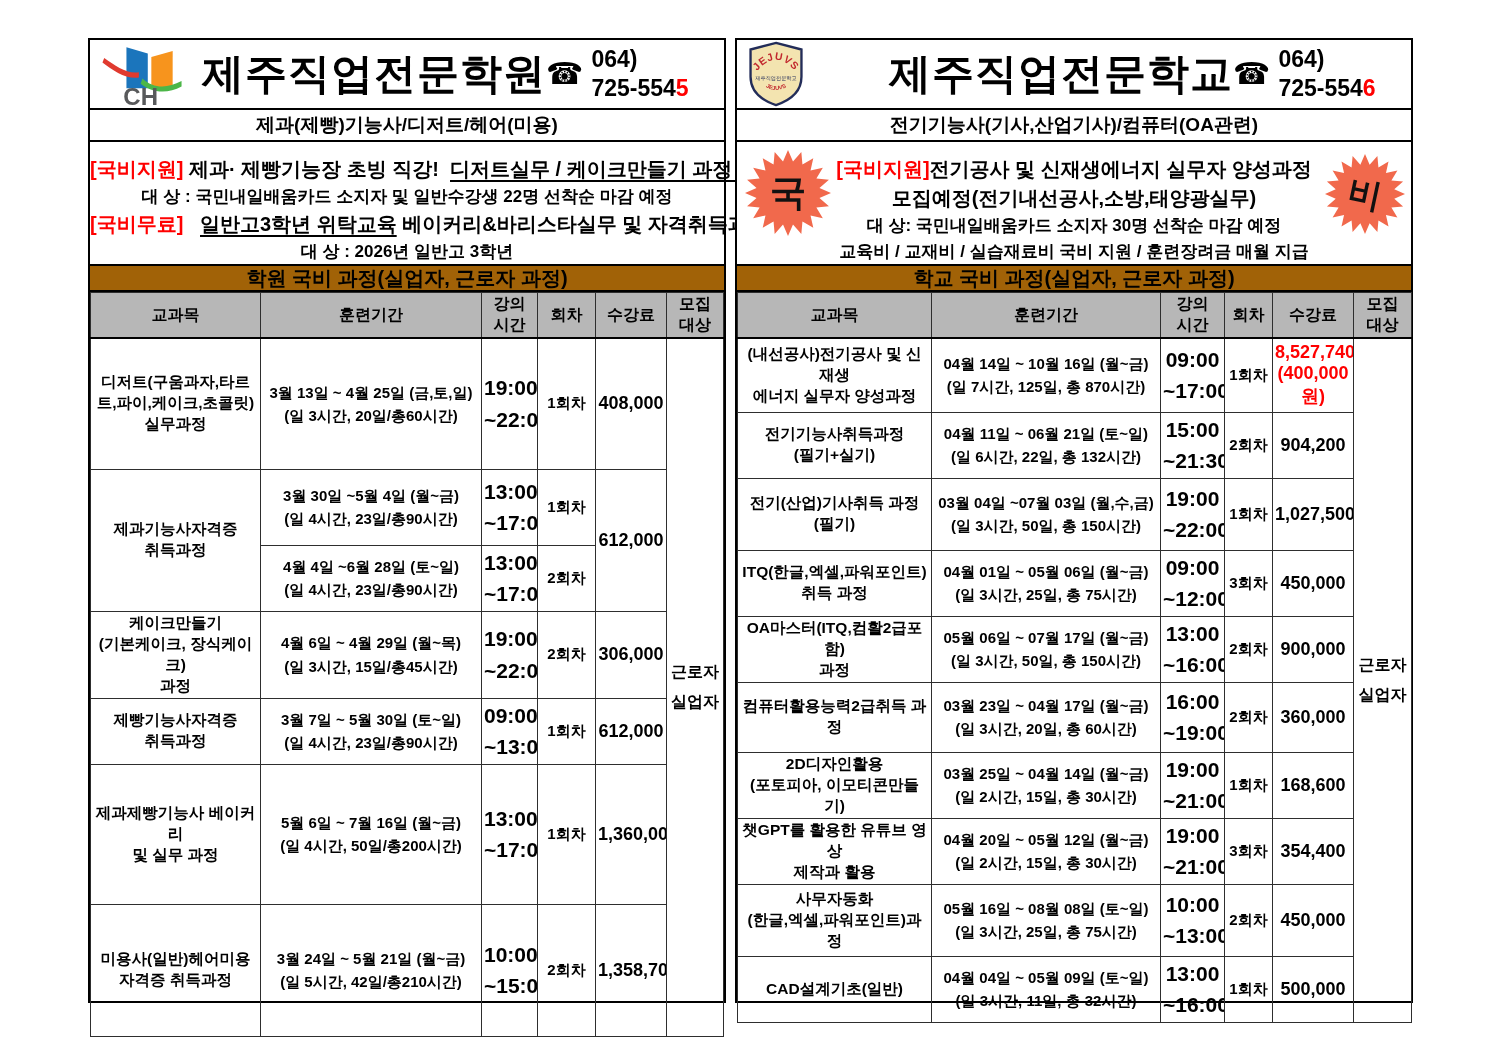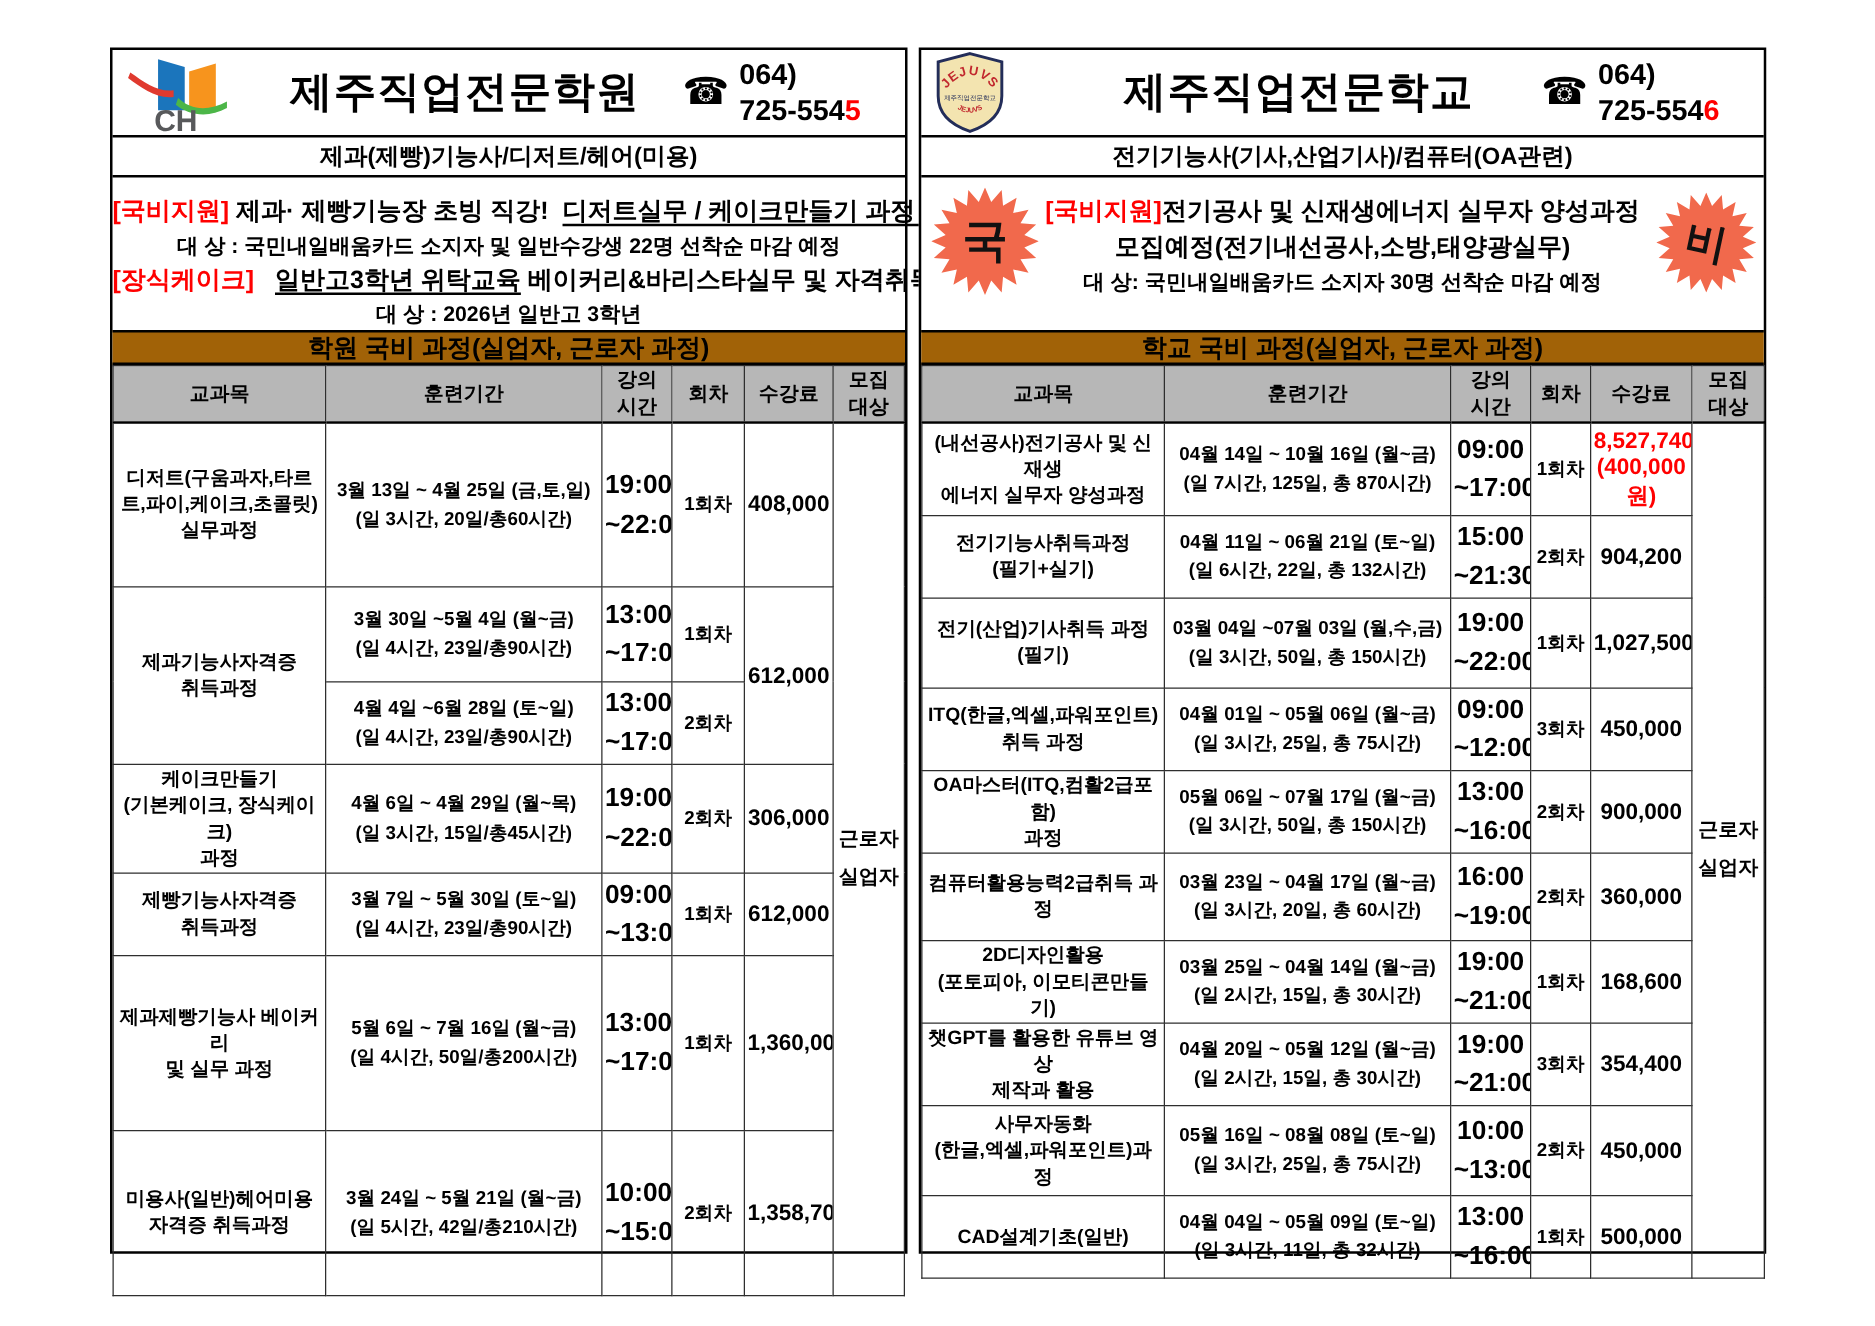--- a/index.html
+++ b/index.html
@@ -14,21 +14,21 @@
   }
   #left-panel{left:88px;width:638px;}
   #right-panel{left:735px;width:678px;}
 
   .hdr{
     height:70px;box-sizing:border-box;border-bottom:2.5px solid #000;
     display:flex;align-items:center;padding:0 8px;
   }
   .hdr-logo{flex:0 0 100px;display:flex;align-items:center;justify-content:flex-start;}
   .hdr-title{
-    flex:1;text-align:center;font-size:34px;font-weight:900;letter-spacing:1px;
+    flex:1;text-align:right;font-size:42px;font-weight:900;letter-spacing:1px;
     white-space:nowrap;
   }
   .hdr-phone{flex:0 0 170px;display:flex;align-items:center;gap:8px;}
   .phone-glyph{font-size:30px;line-height:1;}
   .phone-nums{display:flex;flex-direction:column;font-size:23px;font-weight:800;line-height:1.25;}
   .red{color:#ff0000;}
 
   .subtitle{
     height:32px;box-sizing:border-box;border-bottom:2.5px solid #000;
     display:flex;align-items:center;justify-content:center;
@@ -104,21 +104,21 @@
   <div class="subtitle">제과(제빵)기능사/디저트/헤어(미용)</div>
 
   <div class="promo">
     <div class="ln ln1">
       <span class="tag">[국비지원]</span>
       <span>제과· 제빵기능장 초빙 직강!</span>&nbsp;
       <span class="uline">디저트실무 / 케이크만들기 과정 개강</span>
     </div>
     <div class="ln ln2">대 상 : 국민내일배움카드 소지자 및 일반수강생 22명 선착순 마감 예정</div>
     <div class="ln ln1">
-      <span class="tag">[장식케이크]</span>&nbsp;&nbsp;
+      <span class="tag">[국비무료]</span>&nbsp;&nbsp;
       <span class="uline">일반고3학년 위탁교육</span>
       <span>베이커리&amp;바리스타실무 및 자격취득과정</span>
     </div>
     <div class="ln ln2">대 상 : 2026년 일반고 3학년</div>
   </div>
 
   <div class="section-band">학원 국비 과정(실업자, 근로자 과정)</div>
 
   <table class="course">
     <colgroup>
@@ -254,20 +254,21 @@
       <svg viewBox="0 0 100 100">
         <polygon fill="#f1694c" points="100,50 86.6,55.8 97.6,65.5 83,66.8 90.5,79.4 76.2,76.2 79.4,90.5 66.8,83 65.5,97.6 55.8,86.6 50,100 44.2,86.6 34.5,97.6 33.2,83 20.6,90.5 23.8,76.2 9.5,79.4 17,66.8 2.4,65.5 13.4,55.8 0,50 13.4,44.2 2.4,34.5 17,33.2 9.5,20.6 23.8,23.8 20.6,9.5 33.2,17 34.5,2.4 44.2,13.4 50,0 55.8,13.4 65.5,2.4 66.8,17 79.4,9.5 76.2,23.8 90.5,20.6 83,33.2 97.6,34.5 86.6,44.2"></polygon>
         <text class="star-char" x="50" y="64" text-anchor="middle" transform="rotate(12 50 50)">비</text>
       </svg>
     </div>
     <div class="ln ln1">
       <span class="tag">[국비지원]</span><span>전기공사 및 신재생에너지 실무자 양성과정</span>
     </div>
     <div class="ln ln1">모집예정(전기내선공사,소방,태양광실무)</div>
     <div class="ln ln2">대      상: 국민내일배움카드 소지자 30명 선착순 마감 예정</div>
+    <div class="ln ln2">교육비 / 교재비 / 실습재료비 국비 지원 / 훈련장려금 매월 지급</div>
   </div>
 
   <div class="section-band">학교 국비 과정(실업자, 근로자 과정)</div>
 
   <table class="course">
     <colgroup>
       <col style="width:194px">
         <col style="width:229px">
         <col style="width:64px">
       <col style="width:48px">

